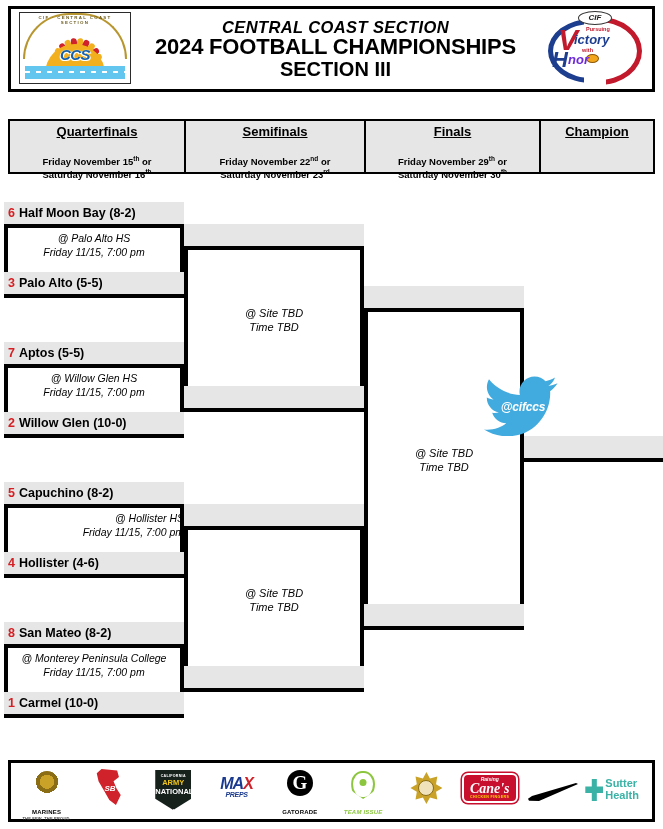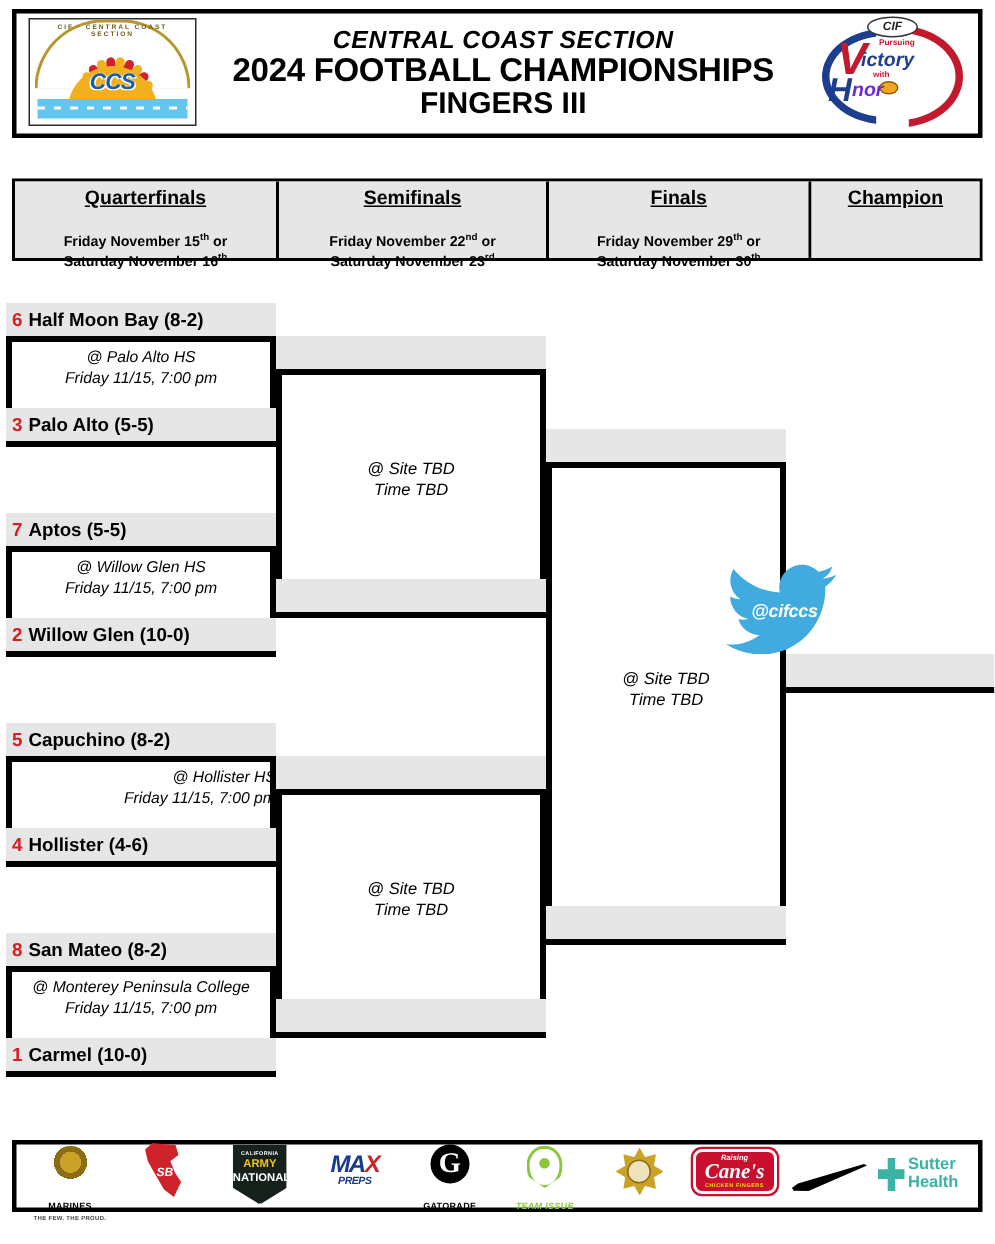--- a/index.html
+++ b/index.html
@@ -247,21 +247,21 @@
   .gofan-word {
     position:absolute; left:0; top:0; width:110px; text-align:center;
     font-size: 19px; font-weight: bold; color:#000; letter-spacing:-1px;
     font-style: italic;
   }
 
   
   .sponsors {
     position: absolute;
     left: 8px; top: 760px;
-    width: 647px; height: 48px;
+    width: 647px; height: 62px;
     border: 3px solid #000;
     background: #fff;
     display: flex;
     align-items: center;
     justify-content: space-around;
     padding: 0 4px;
   }
   .sp { width: 60px; height: 48px; position: relative; flex: 0 0 auto; }
   .sp-cap {
     position:absolute; left:0; bottom:0; width:100%; text-align:center;
@@ -389,21 +389,21 @@
         <div class="ccs-arctext">CIF · CENTRAL COAST SECTION</div>
         <div class="ccs-sun"></div>
         <div class="ccs-text">CCS</div>
         <div class="ccs-water"></div>
       </div>
     </div>
 
     <div class="banner-title">
       <div class="title-line1">CENTRAL COAST SECTION</div>
       <div class="title-line2">2024 FOOTBALL CHAMPIONSHIPS</div>
-      <div class="title-line3">FINGERS III</div>
+      <div class="title-line3">SECTION III</div>
     </div>
 
     <div class="banner-logo-right">
       <div class="pvh">
         <div class="pvh-swoosh-blue"></div>
         <div class="pvh-swoosh-red"></div>
         <div class="pvh-cif">CIF</div>
         <div class="pvh-v">V</div>
         <div class="pvh-pursuing">Pursuing</div>
         <div class="pvh-victory">ictory</div>

